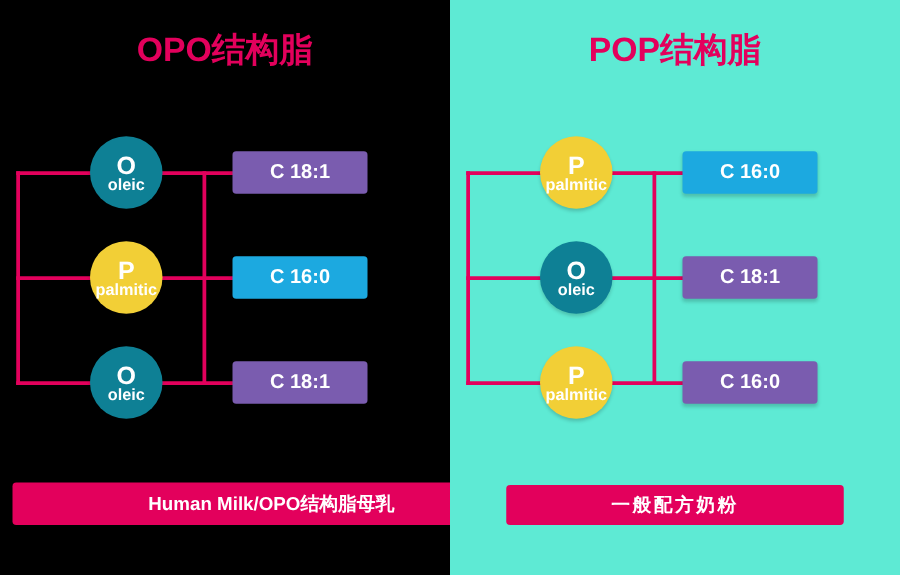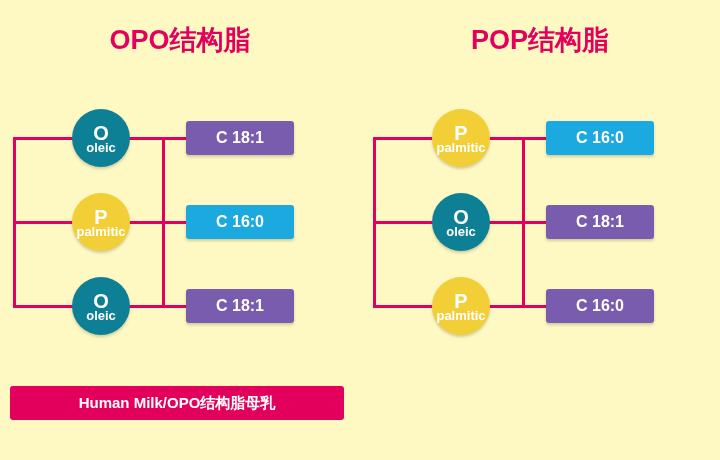--- a/index.html
+++ b/index.html
@@ -37,29 +37,29 @@
     color:#ffffff;font-size:16px;font-weight:bold;
     box-shadow:0 2px 3px rgba(0,0,0,0.18);
   }
   .r1{top:121px;} .r2{top:205px;} .r3{top:289px;}
 
   .banner{
     position:absolute;background:#e3005c;color:#ffffff;
     display:flex;align-items:center;justify-content:center;
     font-weight:bold;border-radius:3px;
   }
-  .banner-left{left:10px;top:386px;width:334px;height:34px;font-size:15px;}
+  .banner-left{left:10px;top:386px;width:334px;height:34px;font-size:15px;padding-left:40px;}
   .banner-right{left:45px;top:388px;width:270px;height:32px;font-size:15px;letter-spacing:2px;}
 </style>
 </head>
 <body>
 
 <div class="screen">
 
-  <div class="panel panel-left" style="background: #fef9c3;">
+  <div class="panel panel-left" style="background: #000000;">
     <div class="panel-title">OPO结构脂</div>
 
     <div class="line vline v-left"></div>
     <div class="line vline v-right"></div>
     <div class="line hline h1"></div>
     <div class="line hline h2"></div>
     <div class="line hline h3"></div>
 
     <div class="circle n1" style="background: rgb(14, 128, 149);">
       <div class="circle-letter">O</div>
@@ -74,21 +74,21 @@
       <div class="circle-label">oleic</div>
     </div>
 
     <div class="chain r1" style="background: rgb(122, 92, 175);">C 18:1</div>
     <div class="chain r2" style="background: rgb(28, 169, 224);">C 16:0</div>
     <div class="chain r3" style="background: rgb(122, 92, 175);">C 18:1</div>
 
     <div class="banner banner-left">Human Milk/OPO结构脂母乳</div>
   </div>
 
-  <div class="panel panel-right" style="background: #fef9c3;">
+  <div class="panel panel-right" style="background: #5eead4;">
     <div class="panel-title">POP结构脂</div>
 
     <div class="line vline v-left"></div>
     <div class="line vline v-right"></div>
     <div class="line hline h1"></div>
     <div class="line hline h2"></div>
     <div class="line hline h3"></div>
 
     <div class="circle n1" style="background: rgb(242, 207, 54);">
       <div class="circle-letter">P</div>
@@ -100,15 +100,16 @@
     </div>
     <div class="circle n3" style="background: rgb(242, 207, 54);">
       <div class="circle-letter">P</div>
       <div class="circle-label">palmitic</div>
     </div>
 
     <div class="chain r1" style="background: rgb(28, 169, 224);">C 16:0</div>
     <div class="chain r2" style="background: rgb(122, 92, 175);">C 18:1</div>
     <div class="chain r3" style="background: rgb(122, 92, 175);">C 16:0</div>
 
+    <div class="banner banner-right">一般配方奶粉</div>
   </div>
 
 </div>
 
 </body></html>

